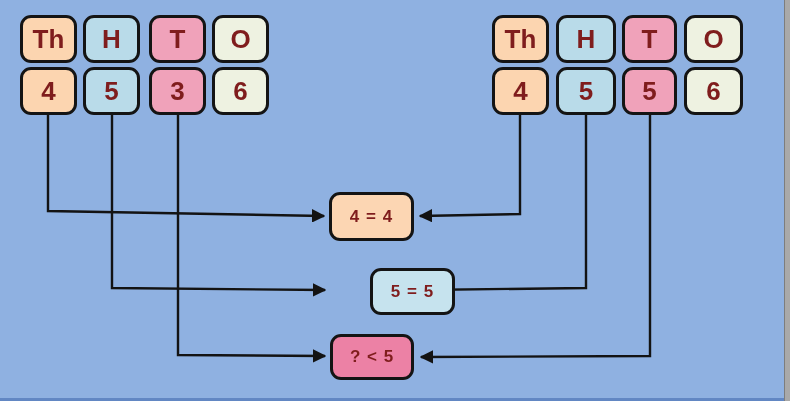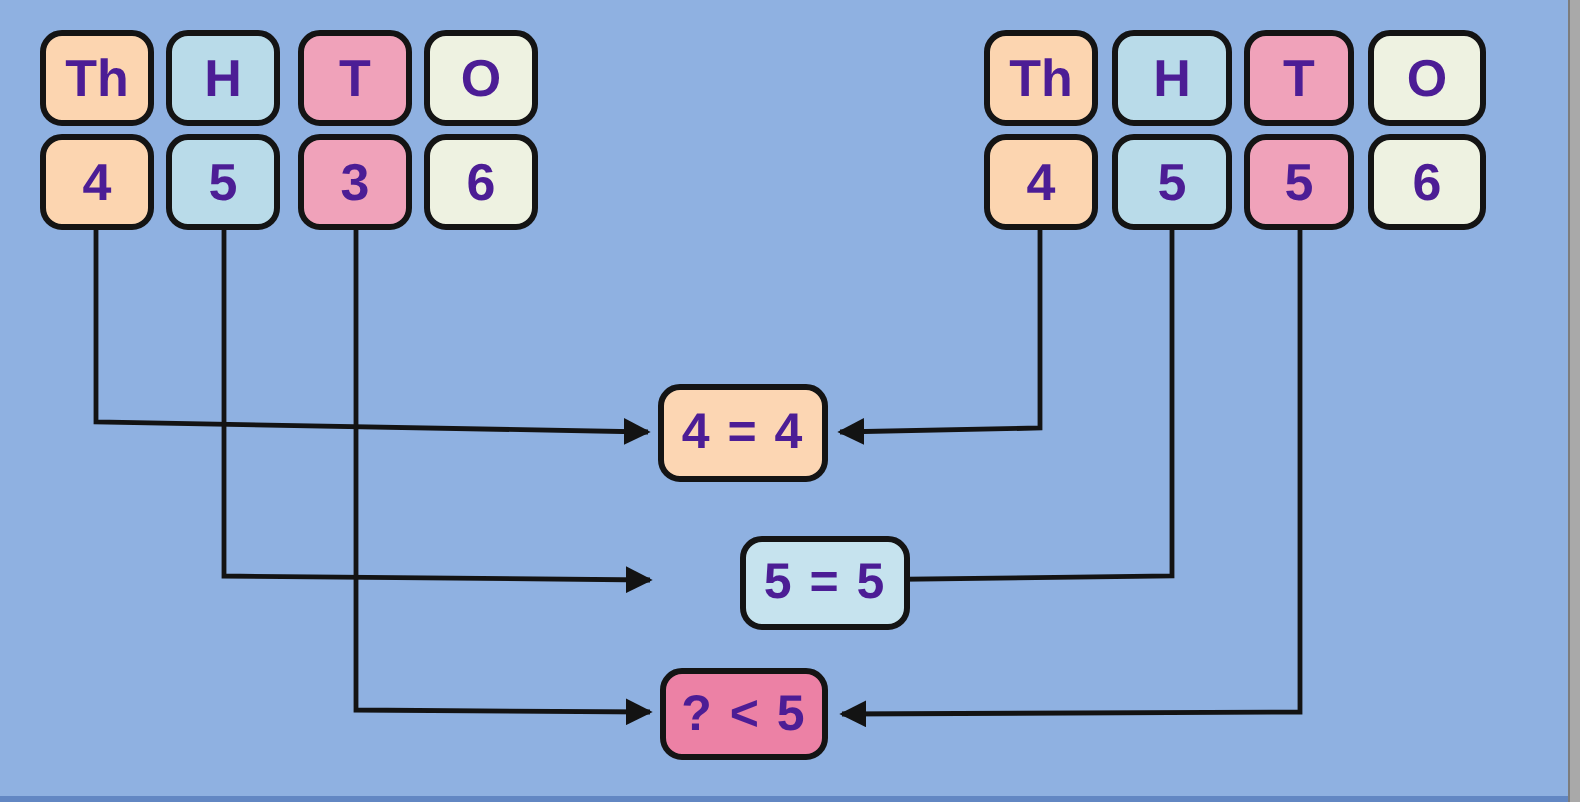--- a/index.html
+++ b/index.html
@@ -16,30 +16,30 @@
   }
   .box {
     position: absolute;
     box-sizing: border-box;
     border: 3px solid #141414;
     border-radius: 11px;
     display: flex;
     align-items: center;
     justify-content: center;
     font-weight: bold;
-    color: #4c1d95;
+    color: #7f1d1d;
     font-family: "Liberation Sans", sans-serif;
   }
   .cell {
     width: 57px;
     height: 48px;
     font-size: 26px;
   }
   .cmp {
-    font-size: 25px;
+    font-size: 17px;
     letter-spacing: 1px;
   }
   #arrows {
     position: absolute;
     left: 0;
     top: 0;
     width: 790px;
     height: 401px;
   }
   #arrows polyline {

